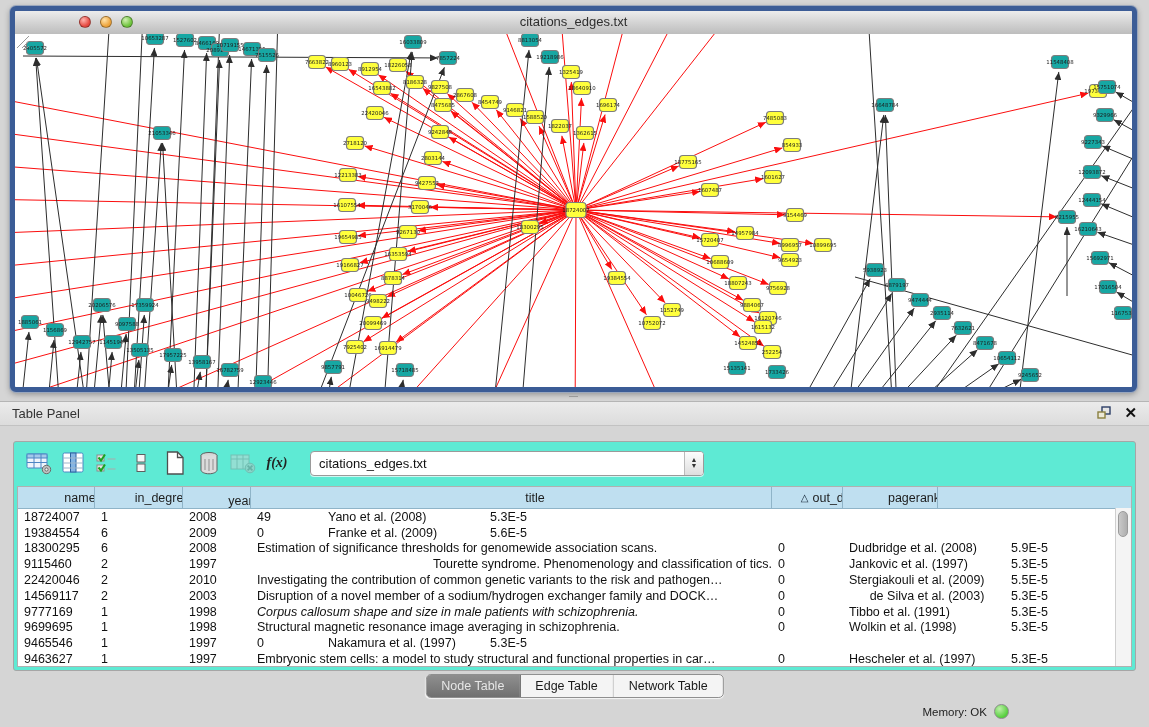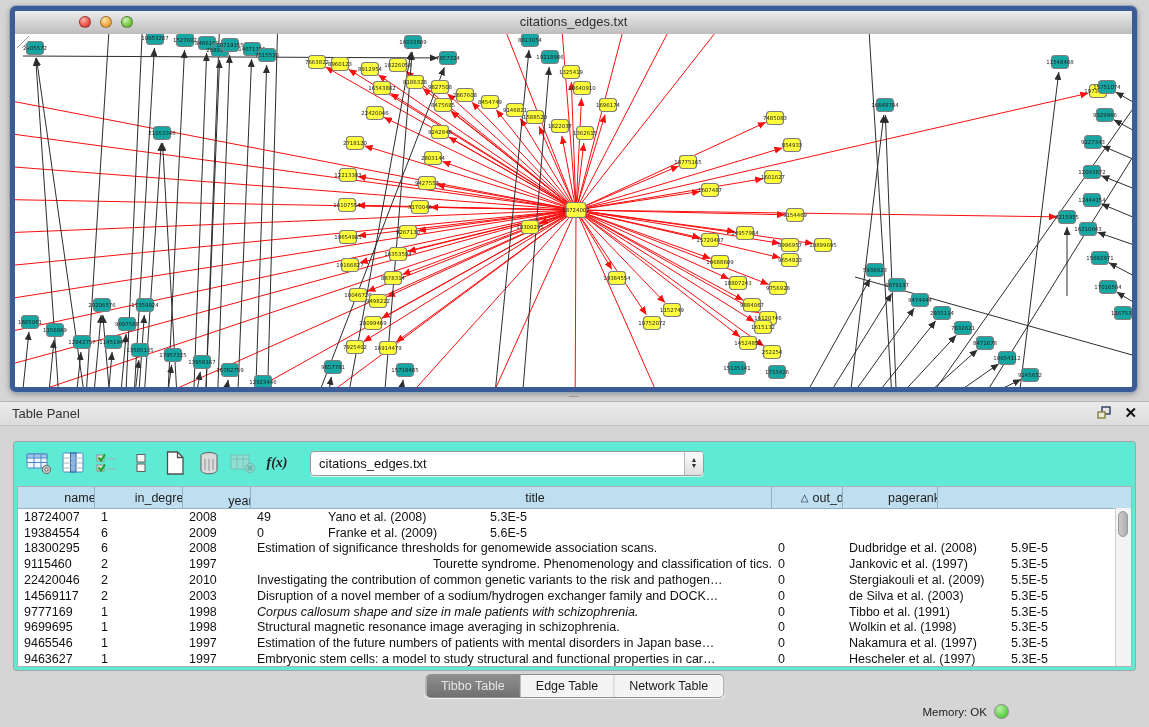--- a/index.html
+++ b/index.html
@@ -827,21 +827,21 @@
           <div class="td" style="width: 71px;">0</div>
           <div class="td" style="width: 162px;">Stergiakouli et al. (2009)</div>
           <div class="td" style="width: 95px;">5.5E-5</div>
         </div>
         <div class="tr">
           <div class="td" style="width: 77px;">14569117</div>
           <div class="td" style="width: 88px;">2</div>
           <div class="td" style="width: 68px;">2003</div>
           <div class="td" style="width: 521px;">Disruption of a novel member of a sodium/hydrogen exchanger family and DOCK…</div>
           <div class="td" style="width: 71px;">0</div>
-          <div class="td" style="width: 162px;">de Silva et al. (2003)</div>
+          <div class="td" style="width: 162px; text-align: center;">de Silva et al. (2003)</div>
           <div class="td" style="width: 95px;">5.3E-5</div>
         </div>
         <div class="tr">
           <div class="td" style="width: 77px;">9777169</div>
           <div class="td" style="width: 88px;">1</div>
           <div class="td" style="width: 68px;">1998</div>
           <div class="td" style="width: 521px; font-style: italic;">Corpus callosum shape and size in male patients with schizophrenia.</div>
           <div class="td" style="width: 71px;">0</div>
           <div class="td" style="width: 162px;">Tibbo et al. (1991)</div>
           <div class="td" style="width: 95px;">5.3E-5</div>
@@ -852,21 +852,20 @@
           <div class="td" style="width: 68px;">1998</div>
           <div class="td" style="width: 521px;">Structural magnetic resonance image averaging in schizophrenia.</div>
           <div class="td" style="width: 71px;">0</div>
           <div class="td" style="width: 162px;">Wolkin et al. (1998)</div>
           <div class="td" style="width: 95px;">5.3E-5</div>
         </div>
         <div class="tr">
           <div class="td" style="width: 77px;">9465546</div>
           <div class="td" style="width: 88px;">1</div>
           <div class="td" style="width: 68px;">1997</div>
-          <div class="td" style="width: 521px;">Estimation of the future numbers of patients with mental disorders in Japan base…</div>
           <div class="td" style="width: 71px;">0</div>
           <div class="td" style="width: 162px;">Nakamura et al. (1997)</div>
           <div class="td" style="width: 95px;">5.3E-5</div>
         </div>
         <div class="tr">
           <div class="td" style="width: 77px;">9463627</div>
           <div class="td" style="width: 88px;">1</div>
           <div class="td" style="width: 68px;">1997</div>
           <div class="td" style="width: 521px;">Embryonic stem cells: a model to study structural and functional properties in car…</div>
           <div class="td" style="width: 71px;">0</div>
@@ -874,21 +873,21 @@
           <div class="td" style="width: 95px;">5.3E-5</div>
         </div>
       </div>
     <div class="vscroll">
       <div class="vthumb"></div>
     </div>
   </div>
 </div>
 
 <div class="tabbar" id="tabbar">
-    <div class="tab active">Tibbo Table</div>
+    <div class="tab active">Node Table</div>
     <div class="tab">Edge Table</div>
     <div class="tab">Network Table</div>
   </div>
 
 <div class="statusbar">
   <span class="memory">Memory: OK</span>
   <span class="memdot" id="memdot" style="background: radial-gradient(circle at 35% 30%, rgb(189, 240, 168), rgb(85, 207, 61) 70%);"></span>
 </div>
 
 </body></html>

